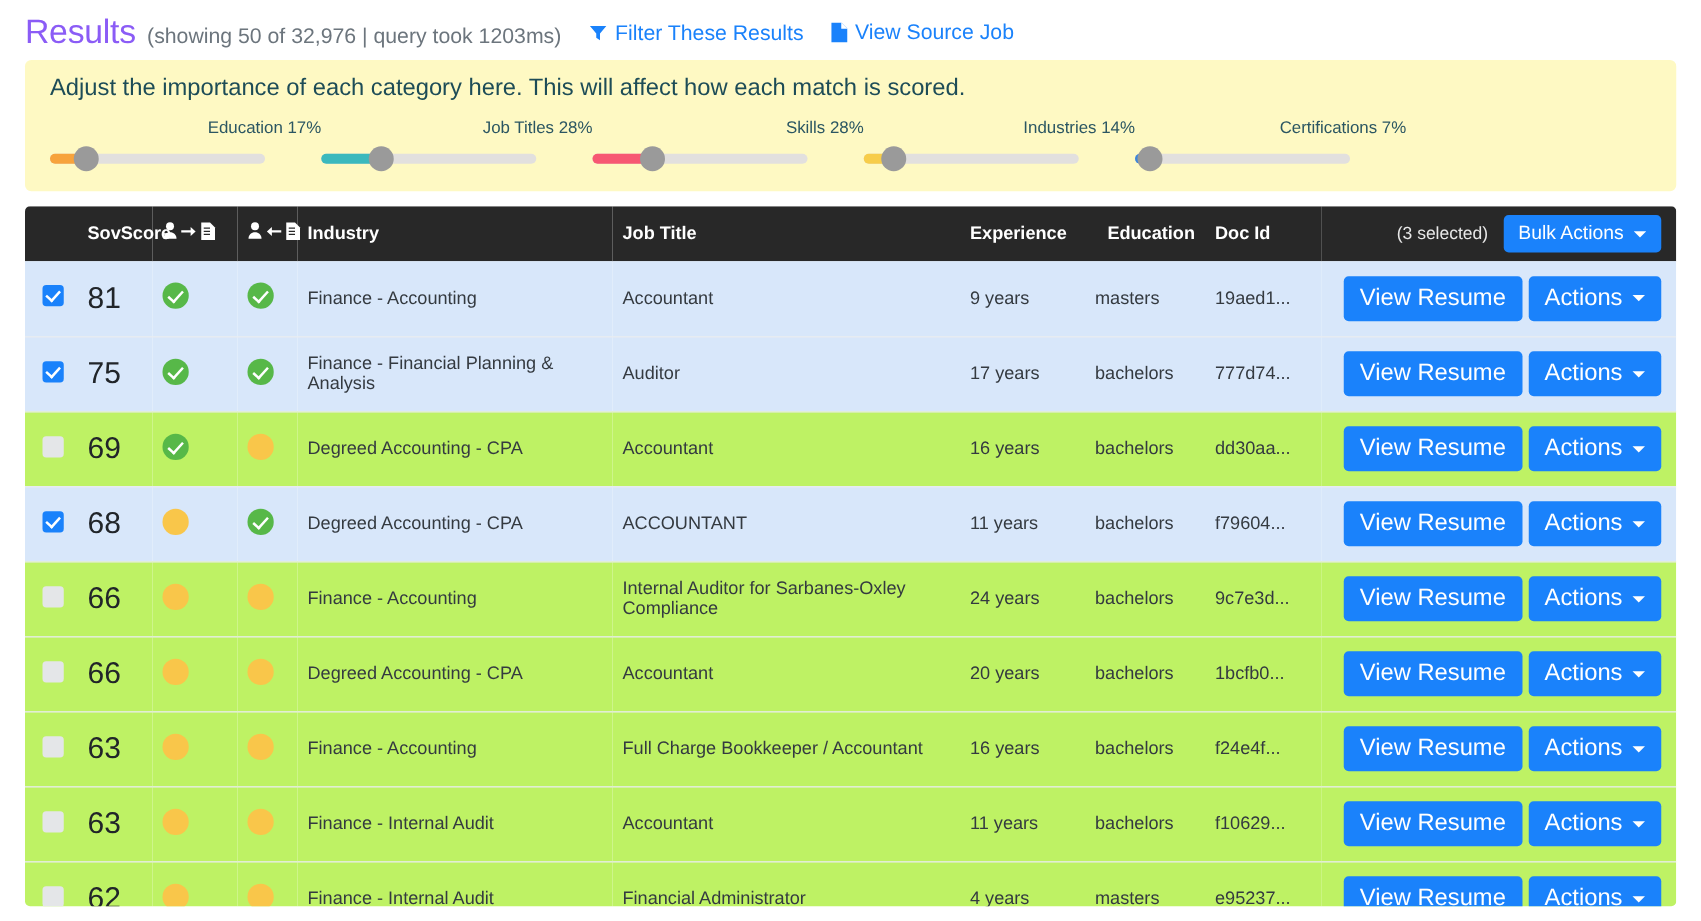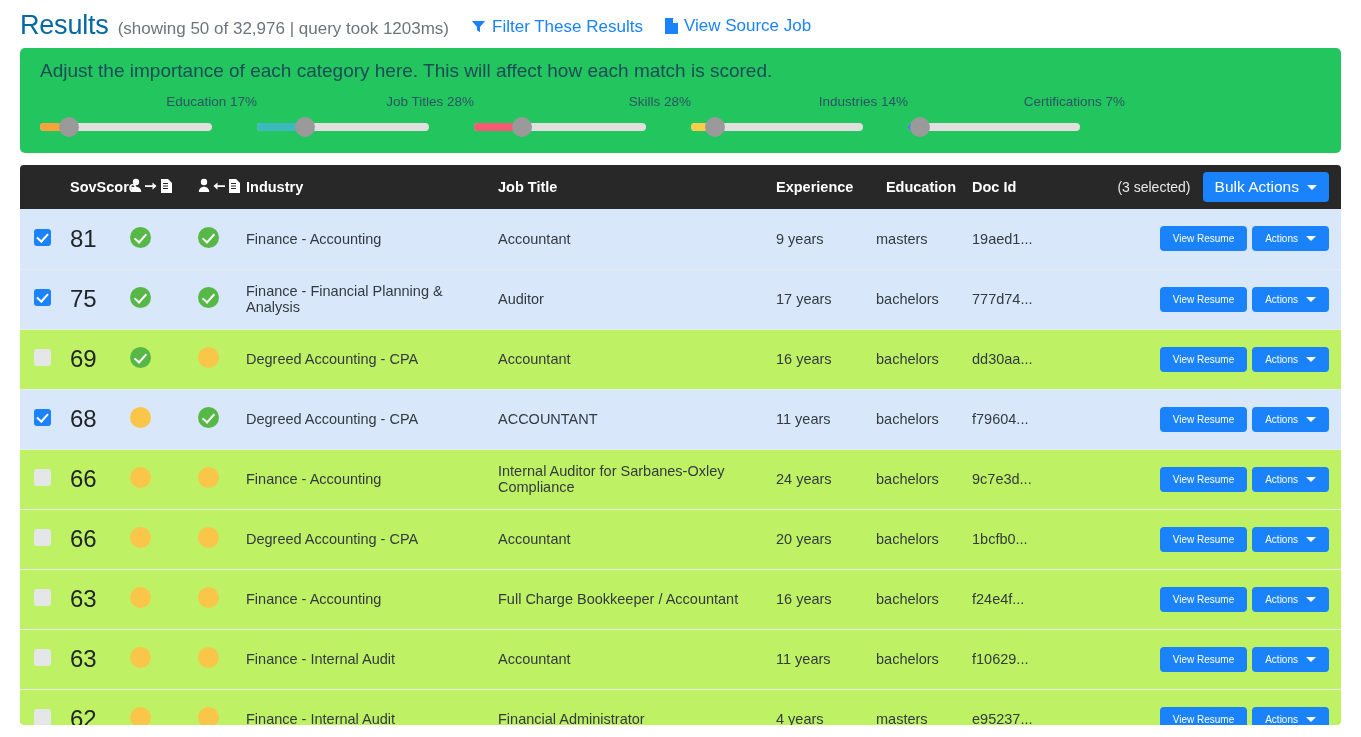--- a/index.html
+++ b/index.html
@@ -12,38 +12,38 @@
   }
   .page { width: 1361px; height: 737px; position: relative; }
 
   
   .results-header {
     display: flex; align-items: baseline;
     padding: 10px 0 0 20px;
     height: 46px;
   }
   .results-title {
-    font-size: 27px; font-weight: 400; color: #0369a1;
+    font-size: 27px; font-weight: 400; color: #8b5cf6;
     letter-spacing: -0.2px;
   }
   .results-meta {
     font-size: 17px; color: #6c757d; margin-left: 9px;
   }
   .hdr-link {
     display: inline-flex; align-items: center; gap: 6px;
     color: #1a82fb; font-size: 17px; margin-left: 22px;
     cursor: pointer; text-decoration: none;
   }
   .icon-filter { width: 15px; height: 15px; display: inline-block; }
   .icon-doc { width: 13px; height: 16px; display: inline-block; }
 
   
   .weights-panel {
     margin: 2px 20px 0 20px;
-    background: #22c55e;
+    background: #fef9c3;
     border-radius: 5px;
     padding: 12px 20px 16px 20px;
     height: 105px;
   }
   .weights-title {
     font-size: 19px; color: #1d4c57; font-weight: 400;
     margin: 0 0 12px 0;
   }
   .sliders-row {
     display: flex;
@@ -140,21 +140,21 @@
     content: ""; position: absolute;
     left: 7px; top: 4px; width: 5px; height: 10px;
     border: solid #fff; border-width: 0 2px 2px 0;
     transform: rotate(42deg);
   }
   .status-dot.amber { background: #f8c council; }
   .status-dot.amber { background: #f9c64a; }
 
   .btn-blue {
     background: #1a82fb; color: #fff; border: none;
-    font-size: 10px; font-family: inherit;
+    font-size: 19px; font-family: inherit;
     padding: 7px 13px; border-radius: 4px; cursor: pointer;
   }
   .btn-blue.actions-btn {
     display: inline-flex; align-items: center; gap: 8px; margin-left: 5px;
   }
 </style>
 </head>
 <body>
 
 <div class="page">

